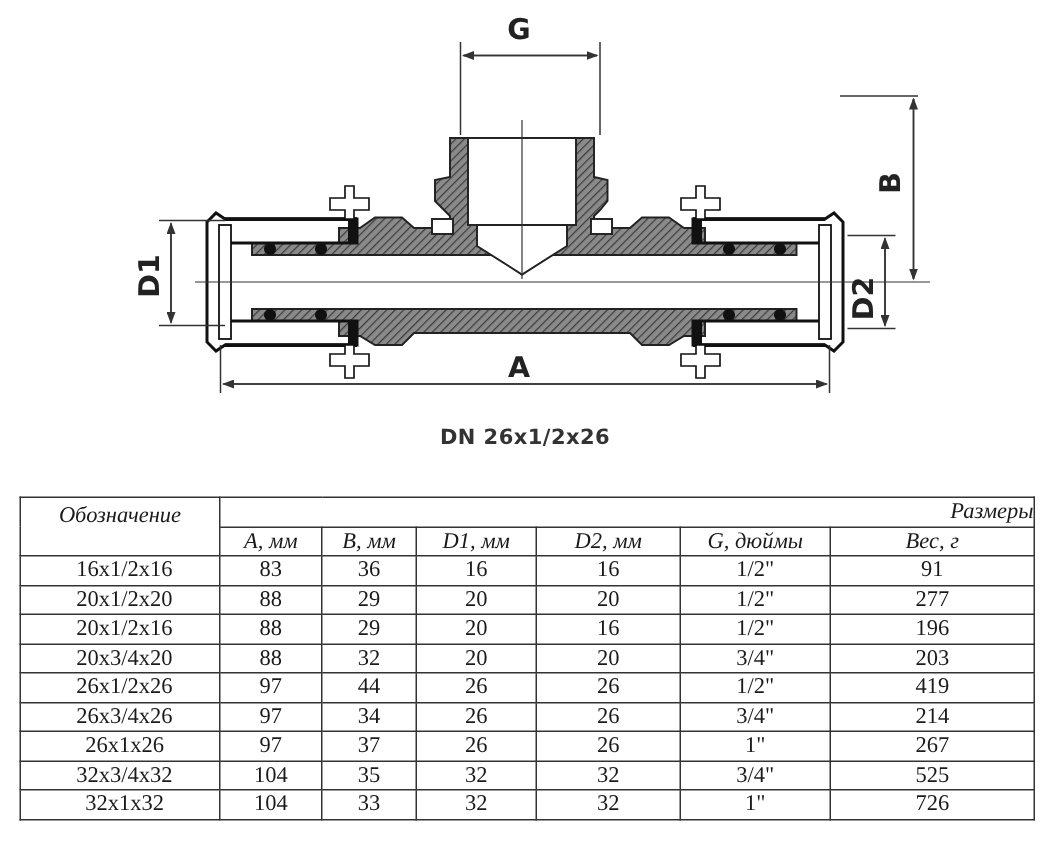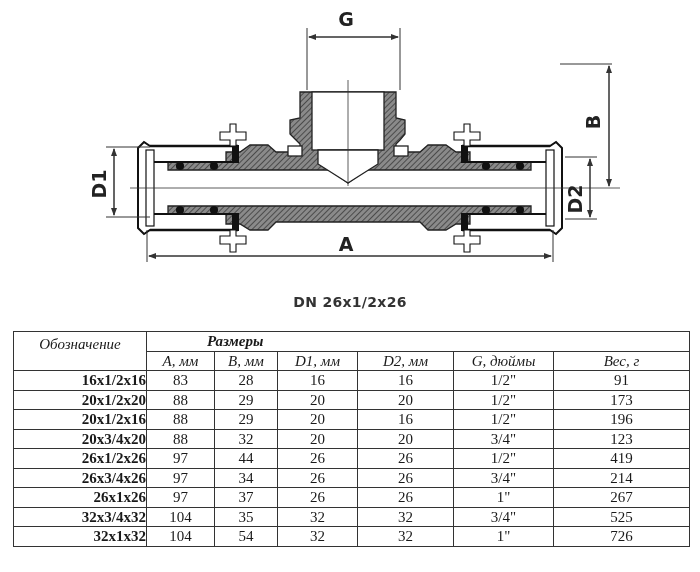--- a/index.html
+++ b/index.html
@@ -1,26 +1,26 @@
 <!DOCTYPE html>
 <html><head>
 <meta charset="utf-8">
 <style>
   html, body { margin: 0; padding: 0; background: #ffffff; }
   body { width: 700px; height: 572px; position: relative; overflow: hidden; font-family: "Liberation Serif", serif; color: #1a1a1a; }
   #drawing { position: absolute; left: 0; top: 0; width: 700px; height: 320px; }
   .dim-label { font-family: "DejaVu Sans", sans-serif; font-weight: bold; font-size: 19px; fill: #222; }
-  .caption { position: absolute; left: 0; width: 700px; top: 284px; text-align: center; font-family: "DejaVu Sans", sans-serif; font-weight: bold; font-size: 14px; color: #333; letter-spacing: 0.3px; margin-top: 10px; }
+  .caption { position: absolute; left: 0; width: 700px; top: 284px; text-align: center; font-family: "DejaVu Sans", sans-serif; font-weight: bold; font-size: 14px; color: #333; letter-spacing: 0.3px; }
   table.spec { position: absolute; left: 13px; top: 331px; border-collapse: collapse; width: 676px; table-layout: fixed; }
   table.spec td, table.spec th { border: 1.5px solid #333; padding: 0; font-size: 15px; line-height: 18px; height: 18.5px; font-weight: normal; }
   table.spec th { font-style: italic; text-align: center; }
   table.spec th.desig { vertical-align: top; padding-top: 3px; }
-  table.spec th.group { text-align: left; padding-left: 60px; font-weight: bold; }
+  table.spec th.group { text-align: right; padding-left: 60px; }
   table.spec td { text-align: center; }
-  table.spec td.name { text-align: right; padding-left: 6px; font-weight: bold; }
+  table.spec td.name { text-align: center; padding-left: 6px; }
 </style>
 </head>
 <body>
 
 <svg id="drawing" viewBox="0 0 700 320" xmlns="http://www.w3.org/2000/svg">
   <defs>
     <pattern id="hatch" patternUnits="userSpaceOnUse" width="4" height="4" patternTransform="rotate(45)">
       <rect width="4" height="4" fill="#8a8a8a"></rect>
       <line x1="0" y1="0" x2="0" y2="4" stroke="#3a3a3a" stroke-width="1.6"></line>
     </pattern>
@@ -144,52 +144,52 @@
       <th>D1, мм</th>
       <th>D2, мм</th>
       <th>G, дюймы</th>
       <th>Вес, г</th>
     </tr>
   </thead>
   <tbody>
     <tr>
       <td class="name">16x1/2x16</td>
       <td>83</td>
-      <td>28</td>
+      <td>36</td>
       <td>16</td>
       <td>16</td>
       <td>1/2"</td>
       <td>91</td>
     </tr>
     <tr>
       <td class="name">20x1/2x20</td>
       <td>88</td>
       <td>29</td>
       <td>20</td>
       <td>20</td>
       <td>1/2"</td>
-      <td>173</td>
+      <td>277</td>
     </tr>
     <tr>
       <td class="name">20x1/2x16</td>
       <td>88</td>
       <td>29</td>
       <td>20</td>
       <td>16</td>
       <td>1/2"</td>
       <td>196</td>
     </tr>
     <tr>
       <td class="name">20x3/4x20</td>
       <td>88</td>
       <td>32</td>
       <td>20</td>
       <td>20</td>
       <td>3/4"</td>
-      <td>123</td>
+      <td>203</td>
     </tr>
     <tr>
       <td class="name">26x1/2x26</td>
       <td>97</td>
       <td>44</td>
       <td>26</td>
       <td>26</td>
       <td>1/2"</td>
       <td>419</td>
     </tr>
@@ -216,20 +216,20 @@
       <td>104</td>
       <td>35</td>
       <td>32</td>
       <td>32</td>
       <td>3/4"</td>
       <td>525</td>
     </tr>
     <tr>
       <td class="name">32x1x32</td>
       <td>104</td>
-      <td>54</td>
+      <td>33</td>
       <td>32</td>
       <td>32</td>
       <td>1"</td>
       <td>726</td>
     </tr>
   </tbody>
 </table>
 
 </body></html>

